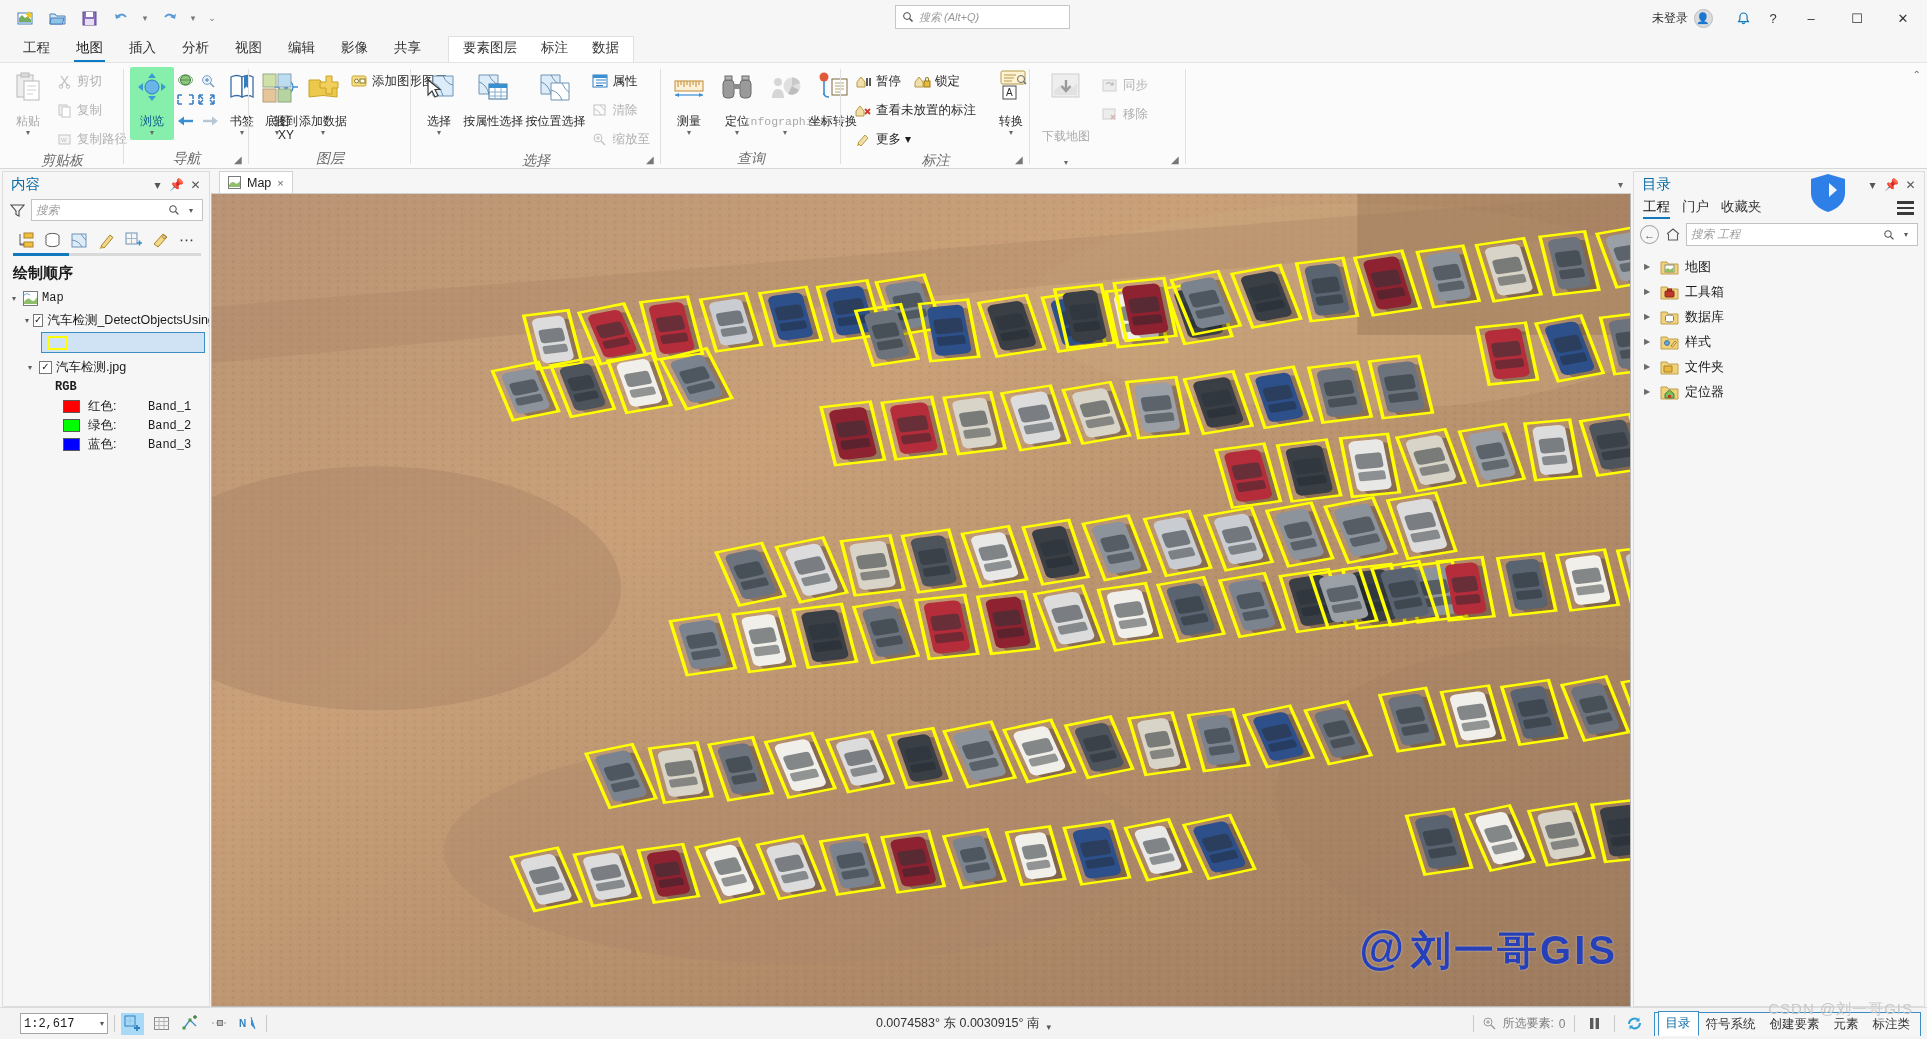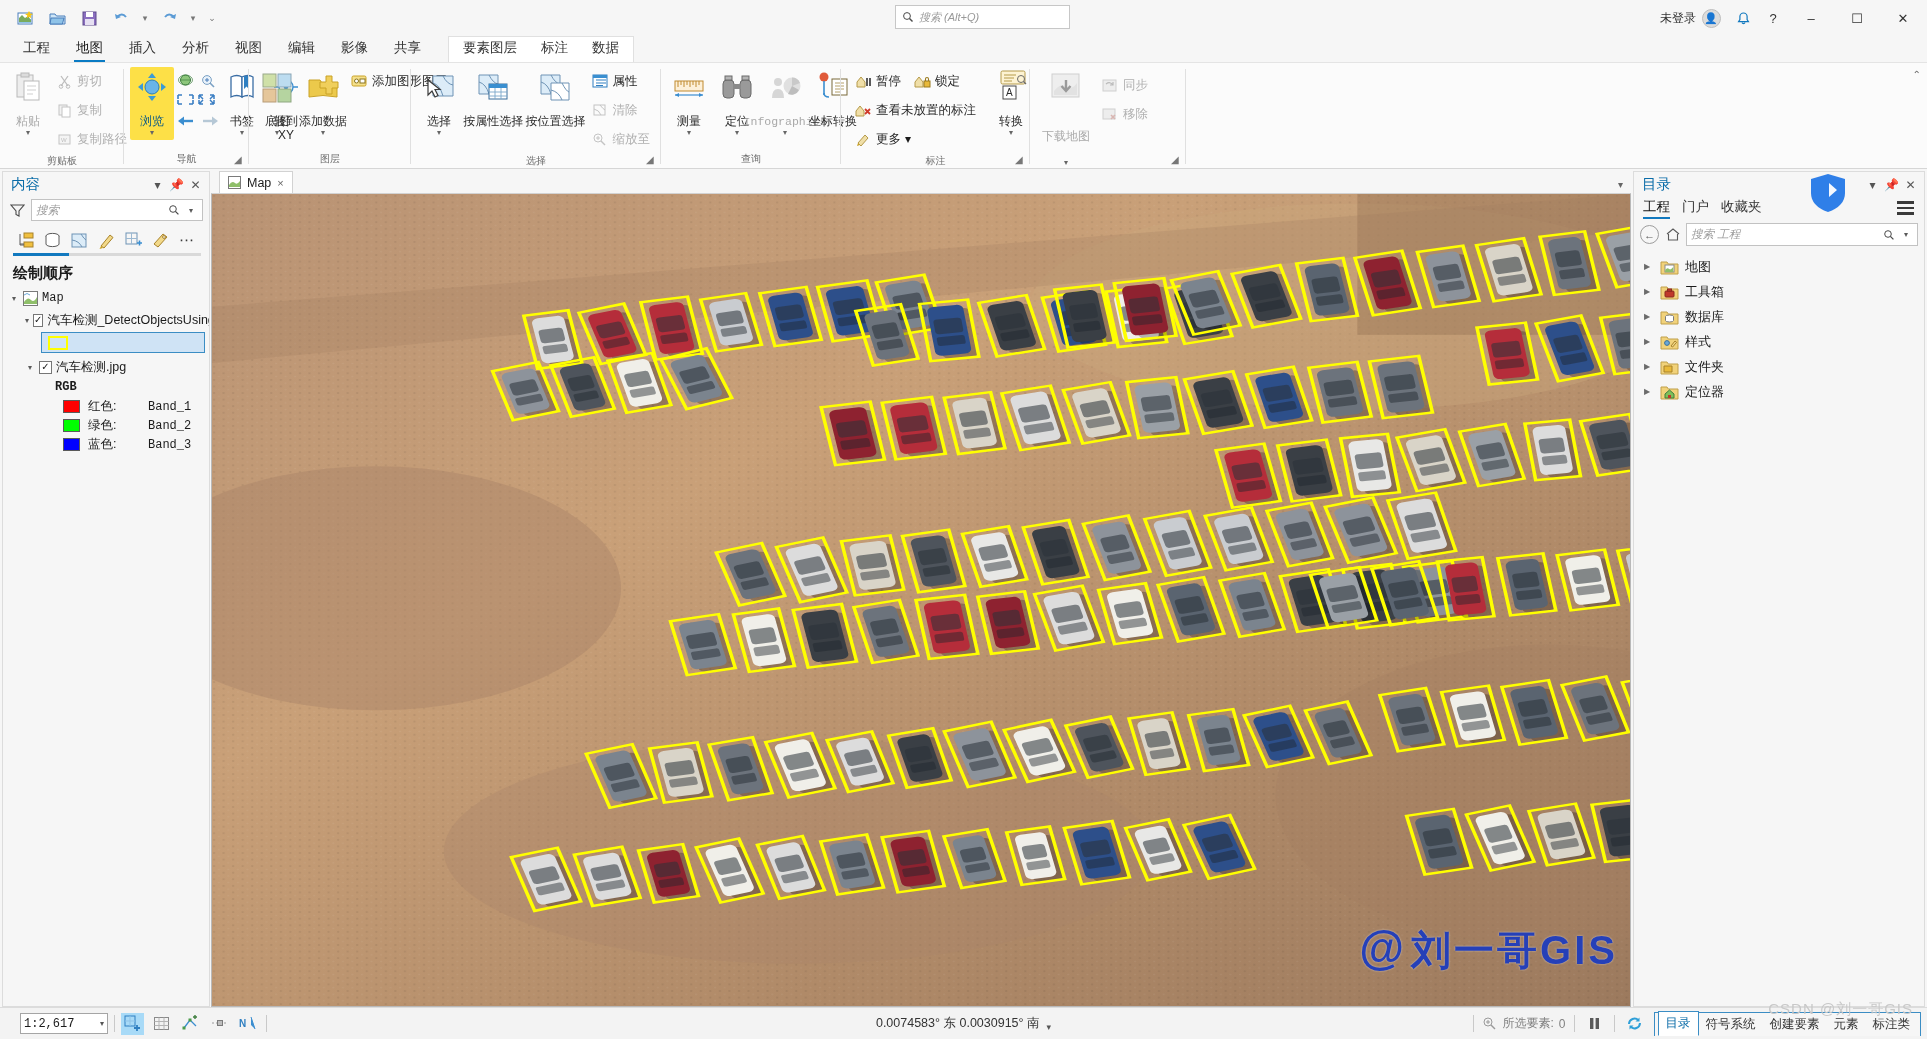--- a/index.html
+++ b/index.html
@@ -18,48 +18,48 @@
   .qat{ display:flex; align-items:center; gap:2px; padding-left:10px; }
   .qat-btn{ width:30px; height:28px; display:flex; align-items:center; justify-content:center; border-radius:2px; }
   .qat-caret{ width:14px; height:26px; display:flex; align-items:center; justify-content:center; color:#777; font-size:9px;}
   .app-title{ position:absolute; left:0; right:0; text-align:center; font-size:13px; color:#333; pointer-events:none;}
   .searchbox{
     position:absolute; left:895px; top:5px; width:175px; height:24px;
     border:1px solid #c7c7c7; background:#fff; display:flex; align-items:center; gap:5px; padding:0 6px;
   }
   .searchbox .ph{ font-size:11px; color:#9a9a9a; font-style:italic; }
   .tb-right{ position:absolute; right:0; top:0; height:36px; display:flex; align-items:center; gap:2px; padding-right:2px;}
-  .tb-user{ display:flex; align-items:center; gap:6px; font-size:12px; color:#333; margin-right:6px;}
+  .tb-user{ display:flex; align-items:center; gap:6px; font-size:12px; color:#333; margin-right:14px;}
   .avatar{ width:19px; height:19px; border-radius:50%; background:#dcdcdc; border:1px solid #bdbdbd; display:flex;align-items:center;justify-content:center; color:#8a8a8a; font-size:11px;}
   .winbtn{ width:44px; height:34px; display:flex; align-items:center; justify-content:center; color:#333; font-size:13px;}
 
   
   .ribbon-tabs{ height:26px; display:flex; align-items:flex-end; padding-left:10px; position:relative; flex:0 0 26px; background:#f6f6f6;}
   .rtab{ padding:3px 13px 5px; font-size:13.5px; color:#333; position:relative; }
   .rtab.active{ color:#1a1a1a; }
   .rtab.active:after{ content:""; position:absolute; left:11px; right:11px; bottom:0px; height:2.5px; background:#0a7bc4;}
   .ctx-group{ display:flex; align-items:flex-end; margin-left:14px; background:#fff; border:1px solid #e0e0e0; border-bottom:none; height:26px; padding:0 2px;}
   .ctx-tab{ padding:4px 12px 5px; font-size:13.5px; color:#333;}
 
   
   .ribbon{ flex:0 0 106px; background:#fbfbfb; border-top:1px solid #e4e4e4; border-bottom:1px solid #d6d6d6; display:flex; position:relative; }
   .rgroup{ display:flex; flex-direction:column; position:relative; height:105px; }
   .rgroup-body{ flex:1; display:flex; align-items:flex-start; padding:4px 6px 0; gap:2px; }
-  .rgroup-label{ height:19px; line-height:19px; text-align:center; font-size:10px; color:#6b6b6b; position:relative;}
+  .rgroup-label{ height:19px; line-height:19px; text-align:center; font-size:14px; color:#6b6b6b; position:relative;font-style:italic;}
   .rgroup:after{ content:""; position:absolute; right:0; top:6px; bottom:4px; width:1px; background:#e0e0e0; }
   .rgroup:last-child:after{ display:none; }
   .dlg-launch{ position:absolute; right:4px; bottom:2px; width:11px; height:11px; color:#777; font-size:10px; line-height:10px;}
 
   .bigbtn{ width:auto; min-width:44px; padding:2px 5px; display:flex; flex-direction:column; align-items:center; gap:1px; border-radius:2px;}
   .bigbtn .ic{ height:34px; display:flex; align-items:flex-end; justify-content:center;}
   .bigbtn .lb{ font-size:12px; color:#2b2b2b; text-align:center; line-height:13px; white-space:nowrap;margin-top:11px;}
   .bigbtn .lb2{ font-size:12px; color:#2b2b2b; text-align:center; line-height:12px;}
   .bigbtn .dd{ font-size:8px; color:#666; line-height:8px; height:9px;}
   .bigbtn.disabled .lb,.bigbtn.disabled .lb2{ color:#a9a9a9; }
-  .bigbtn.sel{ background:#fde047; }
+  .bigbtn.sel{ background:#86efac; }
   .bigbtn.sel .lb{ color:#0b5a86;}
 
   .smallcol{ display:flex; flex-direction:column; gap:5px; padding-top:2px;}
   .smallbtn{ display:flex; align-items:center; gap:4px; padding:2px 5px 2px 3px; border-radius:2px; height:24px;}
   .smallbtn .sl{ font-size:12.5px; color:#2b2b2b; white-space:nowrap;}
   .smallbtn.disabled .sl{ color:#b0b0b0;}
   .smallbtn .sic{ width:18px; height:18px; display:flex; align-items:center; justify-content:center;}
 
   
   .main{ flex:1; display:flex; min-height:0; background:#f6f6f6;}

